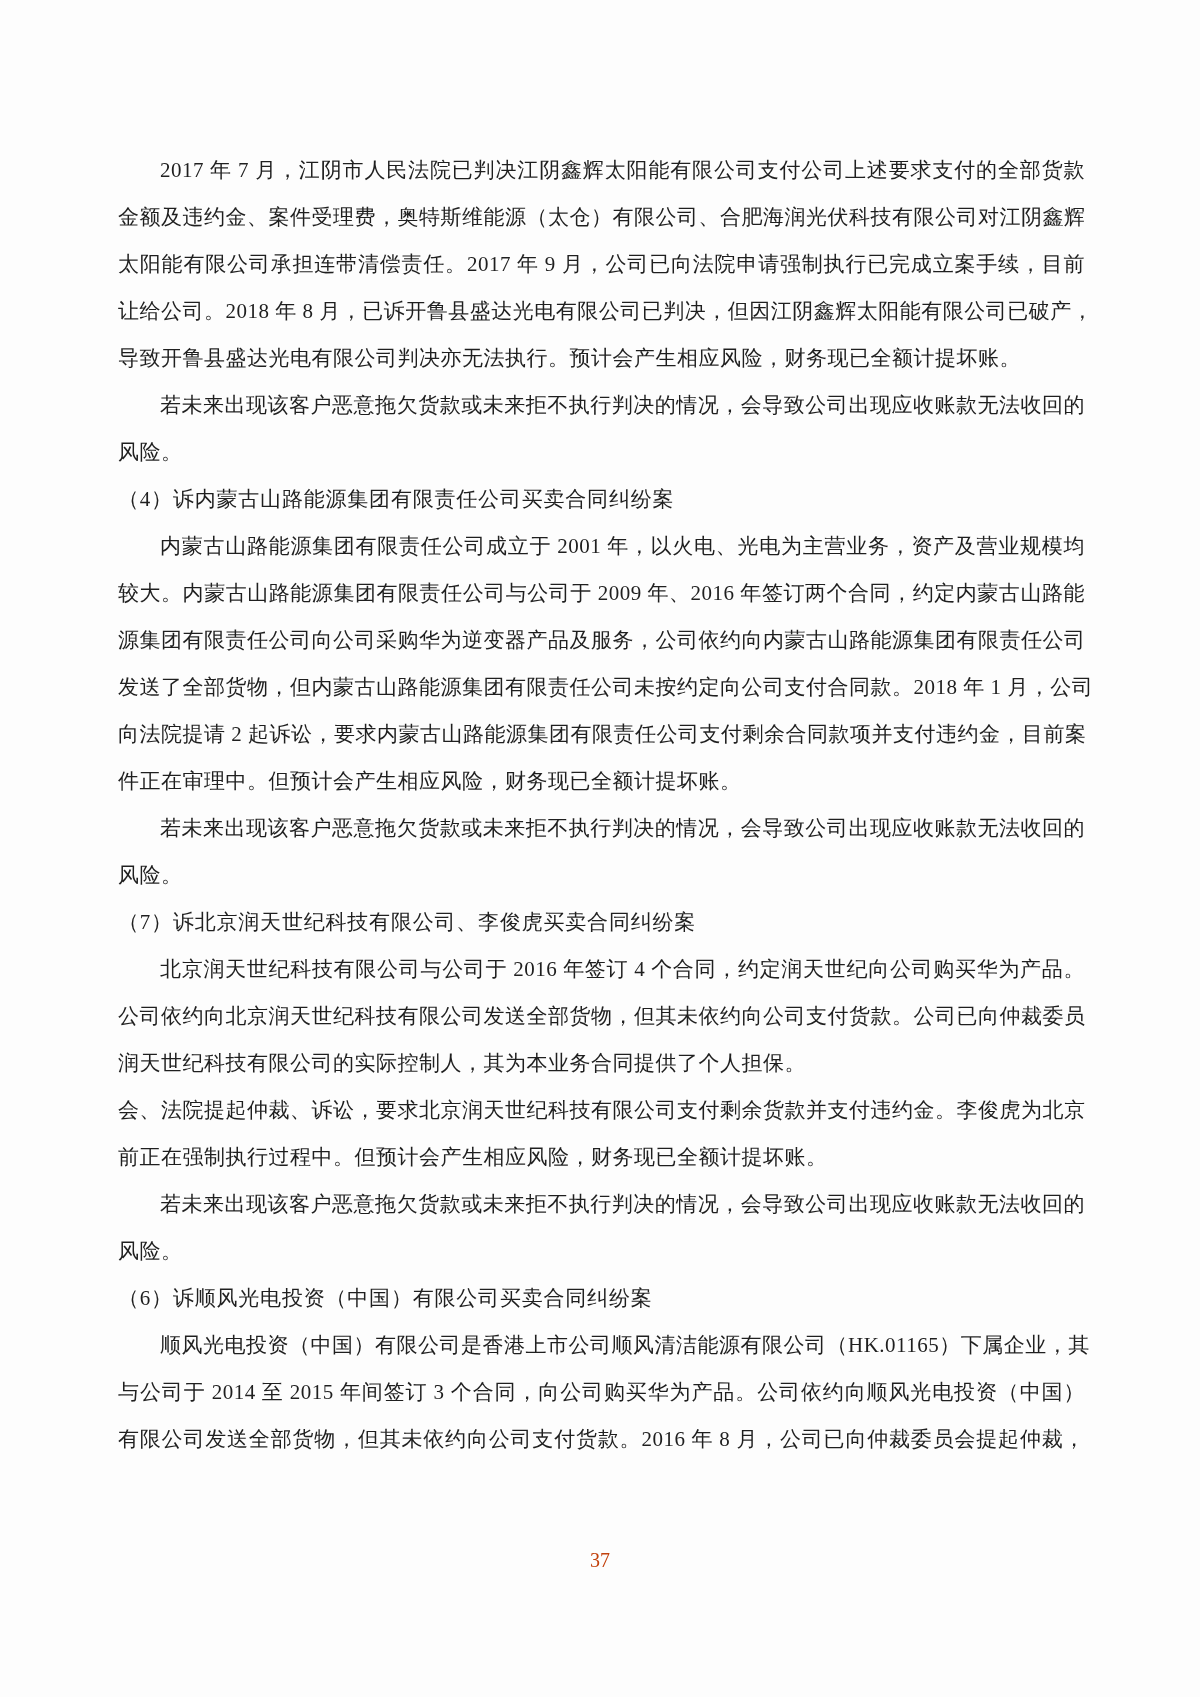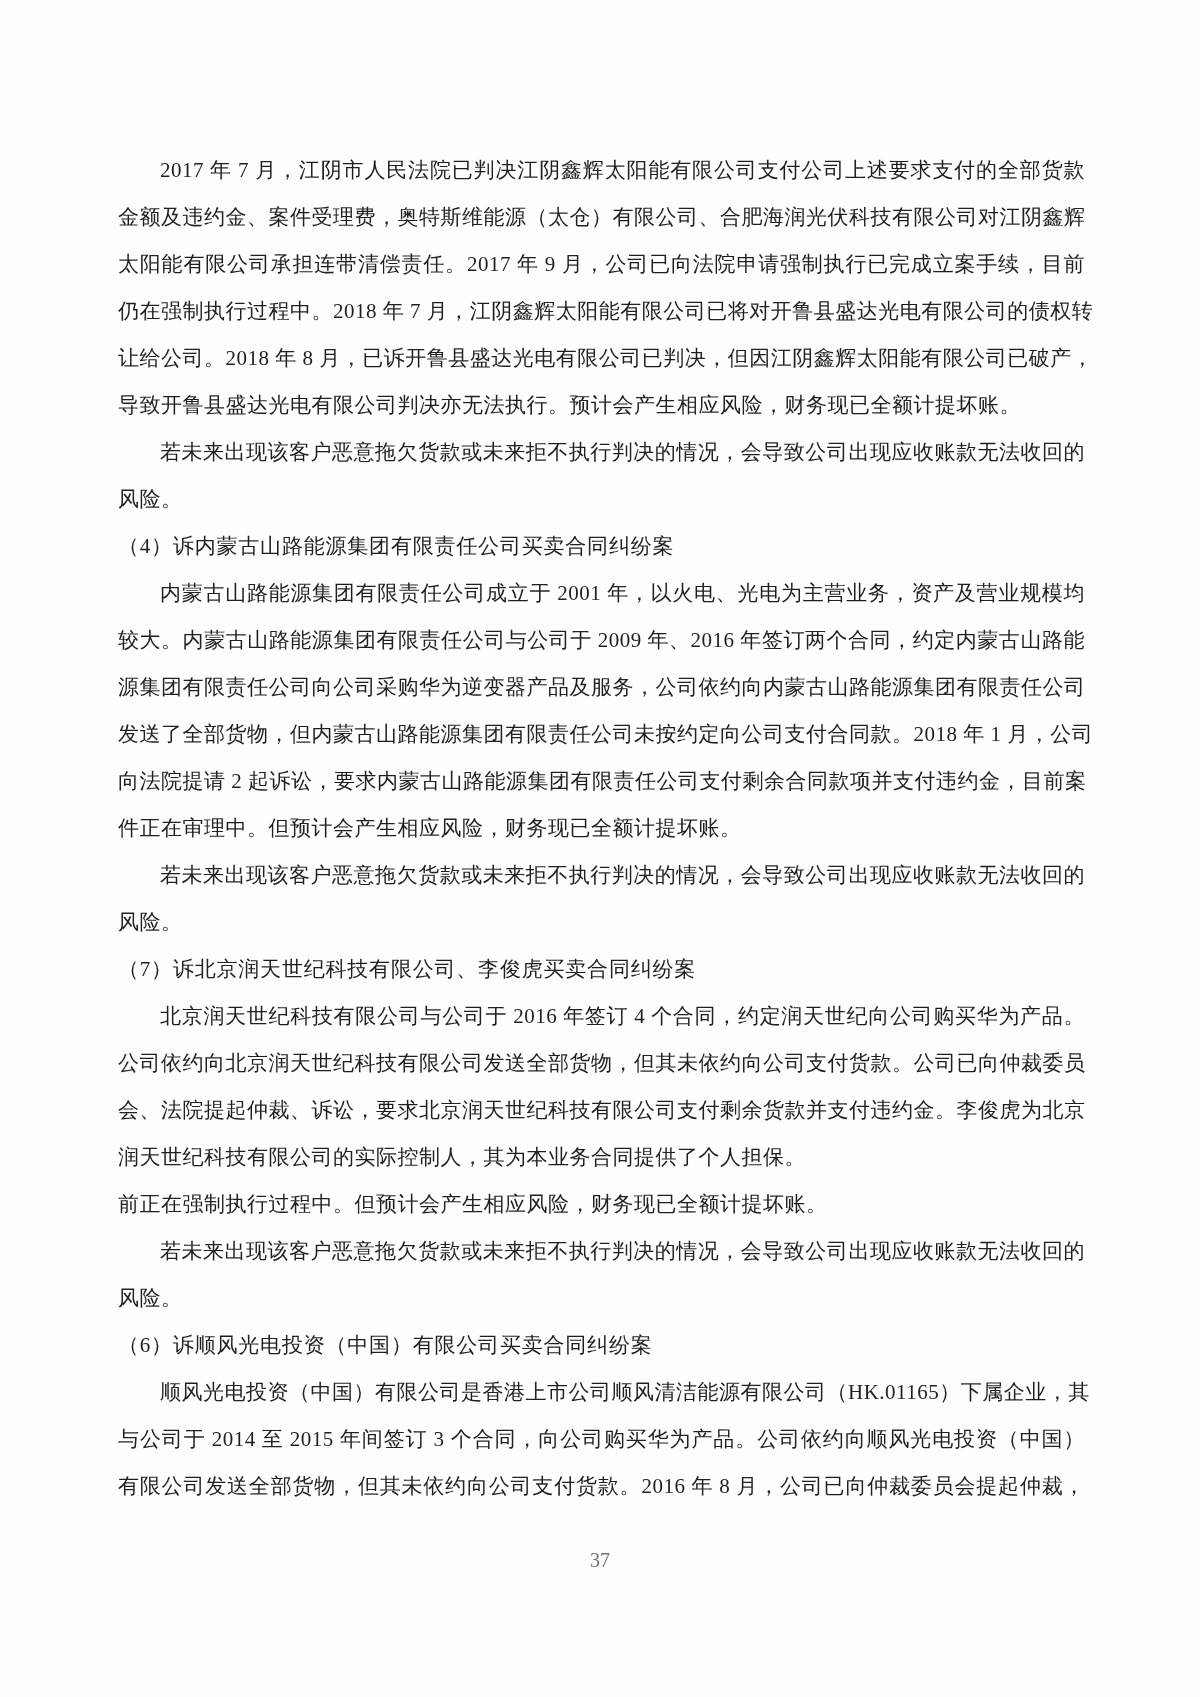--- a/index.html
+++ b/index.html
@@ -45,50 +45,49 @@
     letter-spacing: 0.8px;
   }
   .page-number {
     position: absolute;
     top: 1545px;
     left: 0;
     width: 1200px;
     text-align: center;
     font-size: 20px;
     line-height: 30px;
-    color: #737373;
+    color: #c2410c;
   }
 </style>
 </head>
 <body>
 
 <div class="page">
   <div class="content">
     <div class="line indent">2017 年 7 月，江阴市人民法院已判决江阴鑫辉太阳能有限公司支付公司上述要求支付的全部货款</div>
     <div class="line">金额及违约金、案件受理费，奥特斯维能源（太仓）有限公司、合肥海润光伏科技有限公司对江阴鑫辉</div>
     <div class="line">太阳能有限公司承担连带清偿责任。2017 年 9 月，公司已向法院申请强制执行已完成立案手续，目前</div>
-    <div class="line">仍在强制执行过程中。2018 年 7 月，江阴鑫辉太阳能有限公司已将对开鲁县盛达光电有限公司的债权转</div>
     <div class="line">让给公司。2018 年 8 月，已诉开鲁县盛达光电有限公司已判决，但因江阴鑫辉太阳能有限公司已破产，</div>
     <div class="line short">导致开鲁县盛达光电有限公司判决亦无法执行。预计会产生相应风险，财务现已全额计提坏账。</div>
     <div class="line indent">若未来出现该客户恶意拖欠货款或未来拒不执行判决的情况，会导致公司出现应收账款无法收回的</div>
     <div class="line short">风险。</div>
     <div class="line heading">（4）诉内蒙古山路能源集团有限责任公司买卖合同纠纷案</div>
     <div class="line indent">内蒙古山路能源集团有限责任公司成立于 2001 年，以火电、光电为主营业务，资产及营业规模均</div>
     <div class="line">较大。内蒙古山路能源集团有限责任公司与公司于 2009 年、2016 年签订两个合同，约定内蒙古山路能</div>
     <div class="line">源集团有限责任公司向公司采购华为逆变器产品及服务，公司依约向内蒙古山路能源集团有限责任公司</div>
     <div class="line">发送了全部货物，但内蒙古山路能源集团有限责任公司未按约定向公司支付合同款。2018 年 1 月，公司</div>
     <div class="line">向法院提请 2 起诉讼，要求内蒙古山路能源集团有限责任公司支付剩余合同款项并支付违约金，目前案</div>
     <div class="line short">件正在审理中。但预计会产生相应风险，财务现已全额计提坏账。</div>
     <div class="line indent">若未来出现该客户恶意拖欠货款或未来拒不执行判决的情况，会导致公司出现应收账款无法收回的</div>
     <div class="line short">风险。</div>
     <div class="line heading">（7）诉北京润天世纪科技有限公司、李俊虎买卖合同纠纷案</div>
     <div class="line indent">北京润天世纪科技有限公司与公司于 2016 年签订 4 个合同，约定润天世纪向公司购买华为产品。</div>
     <div class="line">公司依约向北京润天世纪科技有限公司发送全部货物，但其未依约向公司支付货款。公司已向仲裁委员</div>
+    <div class="line short">润天世纪科技有限公司的实际控制人，其为本业务合同提供了个人担保。</div>
     <div class="line">会、法院提起仲裁、诉讼，要求北京润天世纪科技有限公司支付剩余货款并支付违约金。李俊虎为北京</div>
-    <div class="line short">润天世纪科技有限公司的实际控制人，其为本业务合同提供了个人担保。</div>
     <div class="line short">前正在强制执行过程中。但预计会产生相应风险，财务现已全额计提坏账。</div>
     <div class="line indent">若未来出现该客户恶意拖欠货款或未来拒不执行判决的情况，会导致公司出现应收账款无法收回的</div>
     <div class="line short">风险。</div>
     <div class="line heading">（6）诉顺风光电投资（中国）有限公司买卖合同纠纷案</div>
     <div class="line indent">顺风光电投资（中国）有限公司是香港上市公司顺风清洁能源有限公司（HK.01165）下属企业，其</div>
     <div class="line">与公司于 2014 至 2015 年间签订 3 个合同，向公司购买华为产品。公司依约向顺风光电投资（中国）</div>
     <div class="line">有限公司发送全部货物，但其未依约向公司支付货款。2016 年 8 月，公司已向仲裁委员会提起仲裁，</div>
   </div>
   <div class="page-number">37</div>
 </div>

